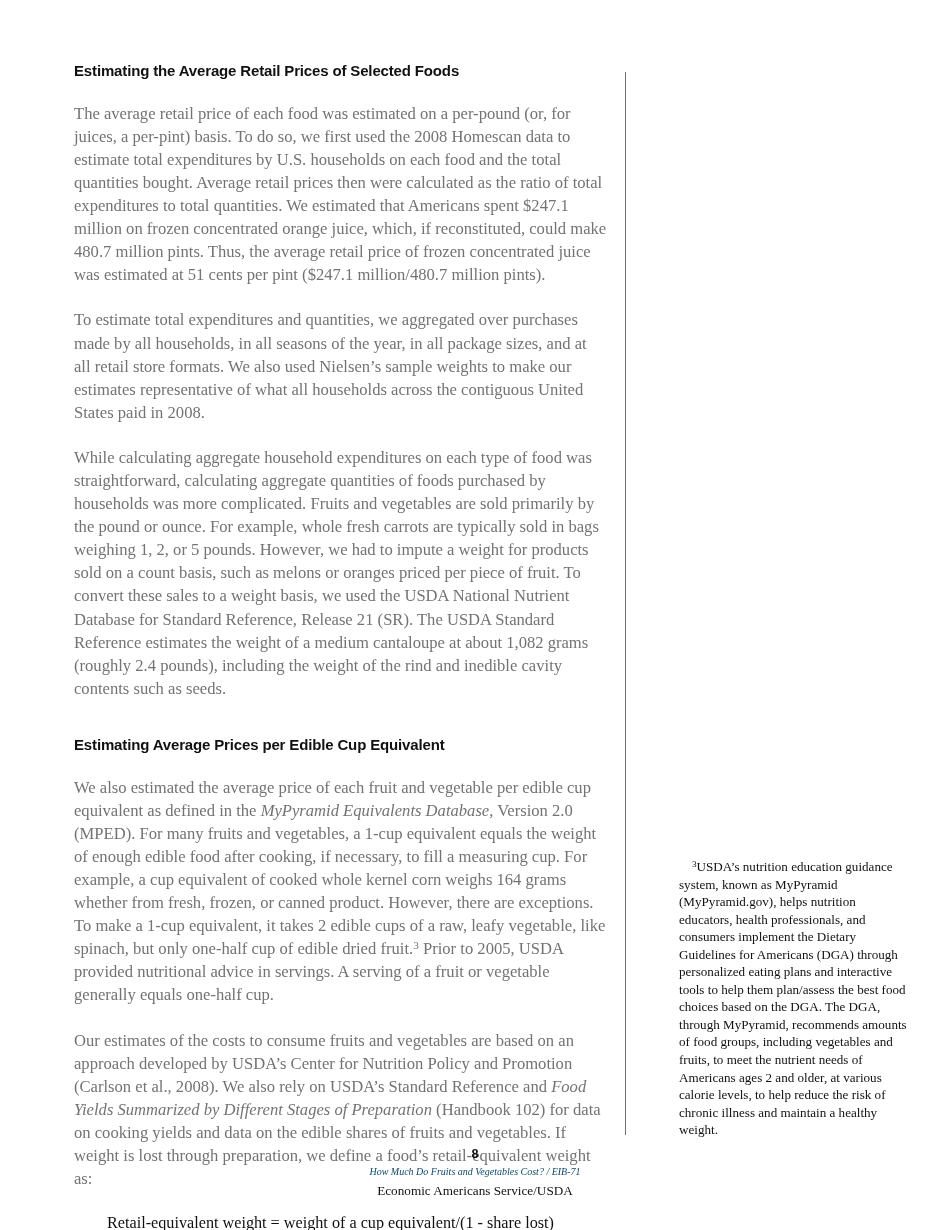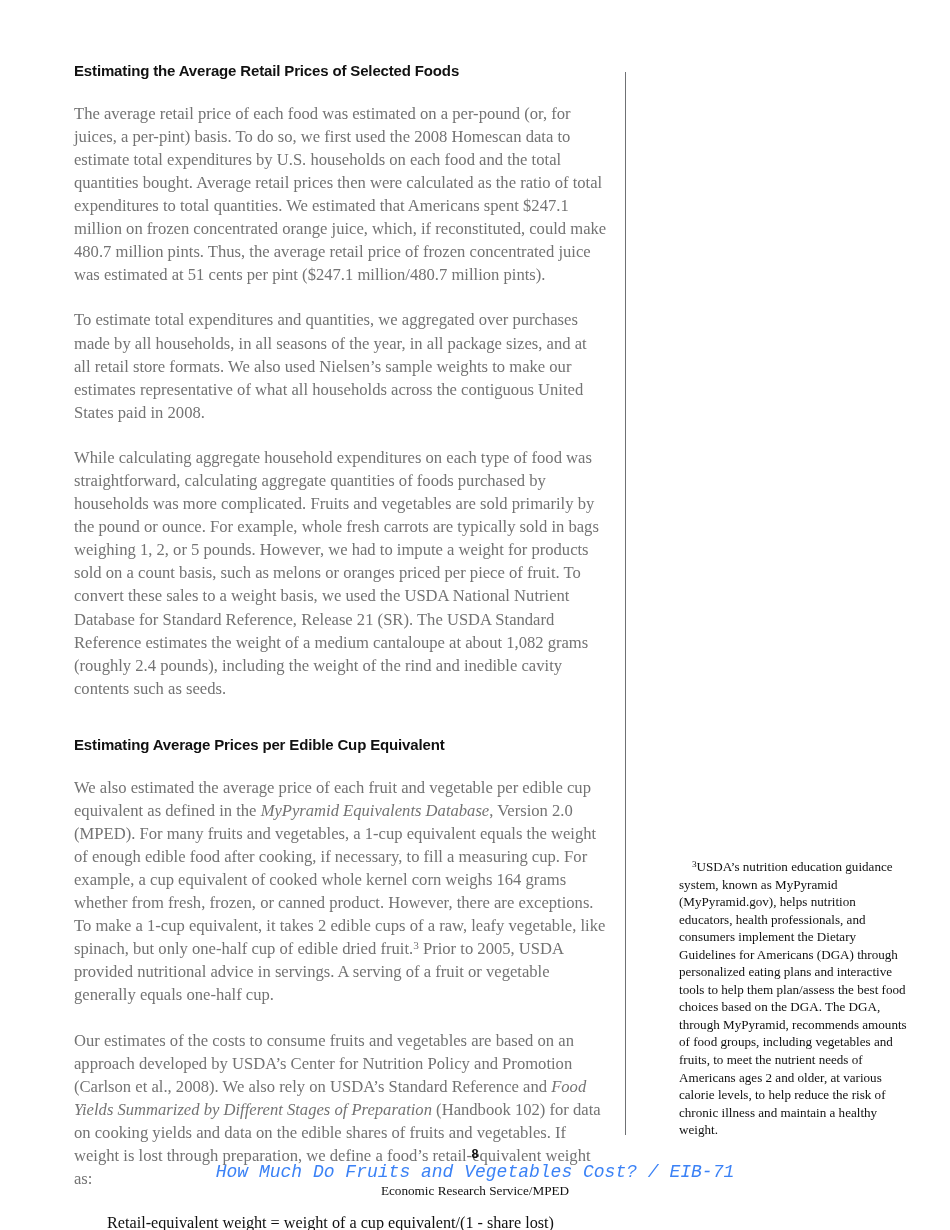--- a/index.html
+++ b/index.html
@@ -113,26 +113,26 @@
   }
   .footer .page-number {
     font-family: "Liberation Sans", sans-serif;
     font-weight: bold;
     font-size: 12.6px;
     line-height: 15px;
     display: block;
     color: #111111;
   }
   .footer .doc-title {
-    font-family: Liberation Mono, monospace;
+    font-family: Liberation Serif, serif;
     font-style: italic;
-    font-size: 18px;
+    font-size: 10px;
     line-height: 20px;
     display: block;
-    color: #3b82f6;
+    color: #0c4a6e;
   }
   .footer .agency {
     font-family: "Liberation Serif", serif;
     font-size: 13.2px;
     line-height: 17px;
     display: block;
     color: #111111;
   }
 </style>
 </head>
@@ -166,16 +166,16 @@
 
   <div class="vrule"></div>
 
   <div class="sidebar">
     <p class="footnote"><sup class="fn">3</sup><span>USDA’s nutrition education guidance system, known as MyPyramid (MyPyramid.gov), helps nutrition educators, health professionals, and consumers implement the Dietary Guidelines for Americans (DGA) through personalized eating plans and interactive tools to help them plan/assess the best food choices based on the DGA. The DGA, through MyPyramid, recommends amounts of food groups, including vegetables and fruits, to meet the nutrient needs of Americans ages 2 and older, at various calorie levels, to help reduce the risk of chronic illness and maintain a healthy weight.</span></p>
   </div>
 
   <div class="footer">
     <span class="page-number">8</span>
     <span class="doc-title">How Much Do Fruits and Vegetables Cost? / EIB-71</span>
-    <span class="agency">Economic Research Service/MPED</span>
+    <span class="agency">Economic Americans Service/USDA</span>
   </div>
 
 </div>
 
 </body></html>

